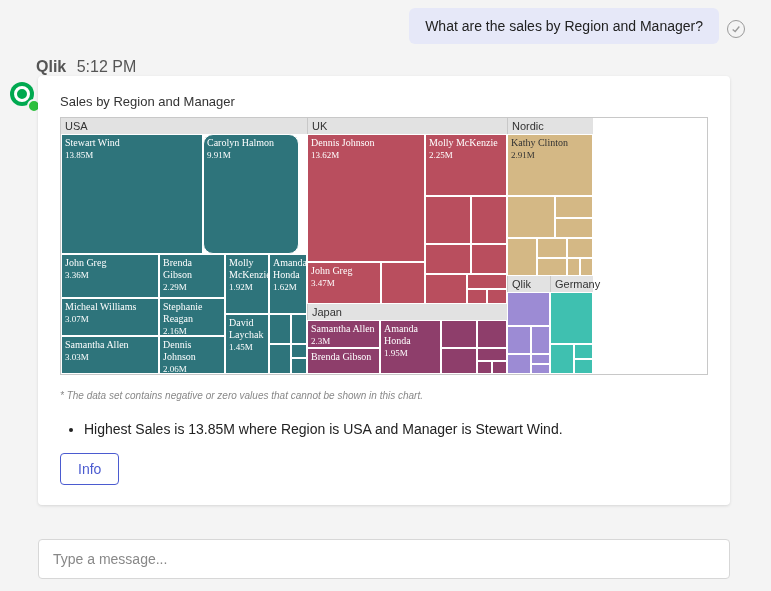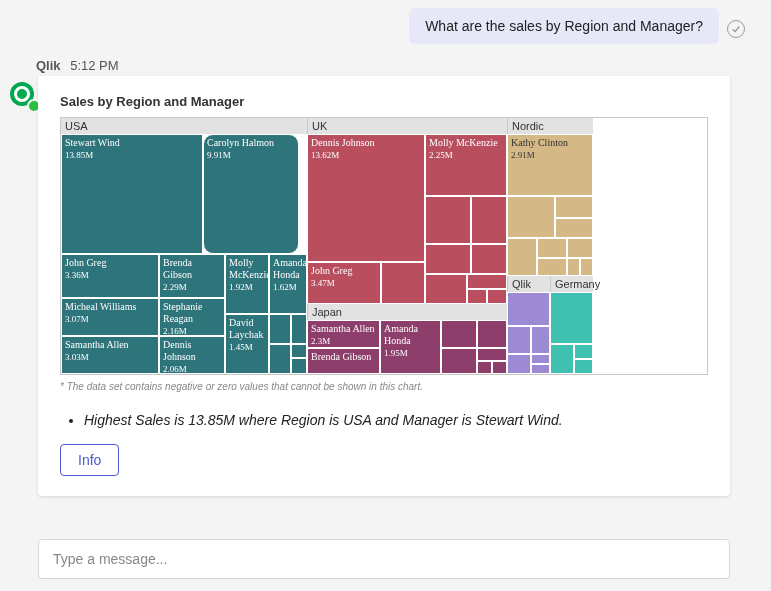--- a/index.html
+++ b/index.html
@@ -3,51 +3,51 @@
 <meta charset="utf-8">
 <style>
   html,body{margin:0;padding:0;background:#f4f4f4;font-family:-apple-system,BlinkMacSystemFont,"Segoe UI",Arial,sans-serif;font-size:13px;color:#222;}
   .stage{width:771px;height:591px;position:relative;overflow:hidden;}
   
   .user-row{position:absolute;top:8px;right:26px;display:flex;align-items:center;gap:8px;}
   .user-bubble{background:#e6e8f8;border-radius:6px;padding:10px 16px;font-size:14px;color:#222;}
   .check{margin-top:6px;width:16px;height:16px;border:1.5px solid #9a9a9a;border-radius:50%;display:flex;align-items:center;justify-content:center;}
   .check svg{width:10px;height:10px;}
   
-  .bot-header{position:absolute;top:58px;left:36px;font-size:13px;color:#555;text-align:right;}
+  .bot-header{position:absolute;top:58px;left:36px;font-size:16px;color:#555;text-align:right;}
   .bot-header .name{font-weight:600;margin-right:6px;}
   
   .avatar{position:absolute;top:82px;left:10px;width:24px;height:24px;border-radius:50%;background:#00a950;display:flex;align-items:center;justify-content:center;}
   .avatar-inner{width:10px;height:10px;border-radius:50%;border:3px solid #fff;}
   .presence{position:absolute;top:99px;left:27px;width:10px;height:10px;border-radius:50%;background:#2dbf3d;border:2px solid #f4f4f4;}
   
   .card{position:absolute;top:76px;left:38px;width:692px;background:#fff;border-radius:4px;box-shadow:0 1px 3px rgba(0,0,0,.12);padding:18px 22px 20px 22px;box-sizing:border-box;}
-  .chart-title{font-weight:700;font-size:13px;color:#333;margin-bottom:8px;}
+  .chart-title{font-weight:400;font-size:13px;color:#333;margin-bottom:8px;}
   
   .tm{width:648px;height:258px;position:relative;border:1px solid #c8c8c8;box-sizing:border-box;}
   
   .reg-head{position:absolute;height:16px;background:#e2e2e2;font-size:11px;color:#333;padding-left:4px;line-height:16px;box-sizing:border-box;border-left:1px solid #c8c8c8;}
   .reg-head:first-of-type{border-left:none;}
   
   .cell{position:absolute;box-sizing:border-box;border:1px solid #fff;padding:2px 3px;color:#fff;font-size:10px;line-height:12px;overflow:hidden;font-family:Liberation Serif, serif;}
   .cell .nm{display:block;}
   .cell .vl{display:block;font-size:9px;}
   .mini{position:absolute;box-sizing:border-box;border:1px solid #fff;}
   
   .usa{background:#2e747b;}
   .uk{background:#b94e5e;}
   .japan{background:#8e3e6b;}
   .nordic{background:#d4b885;}
   .spain{background:#9c8bd4;}
   .germany{background:#3fc0b0;}
   
-  .note{font-size:10px;font-style:italic;color:#888;margin-top:6px;}
+  .note{font-size:10px;font-style:italic;color:#888;margin-top:15px;}
   
   .bullets{margin:20px 0 16px 24px;padding:0;}
-  .bullets li{font-size:14px;color:#222;margin-bottom:16px;font-style:italic;}
+  .bullets li{font-size:14px;color:#222;margin-bottom:16px;}
   
   .btn-row{display:flex;gap:10px;}
   .btn{border:1px solid #4b5bd0;color:#4b5bd0;background:#fff;border-radius:4px;padding:7px 17px;font-size:14px;cursor:pointer;}
   
   .composer{position:absolute;left:38px;bottom:12px;width:692px;height:40px;border:1px solid #d7d7d7;border-radius:4px;background:#fff;display:flex;align-items:center;padding:0 14px;box-sizing:border-box;color:#888;font-size:14px;}
 </style>
 </head>
 <body>
 <div class="stage">
 

